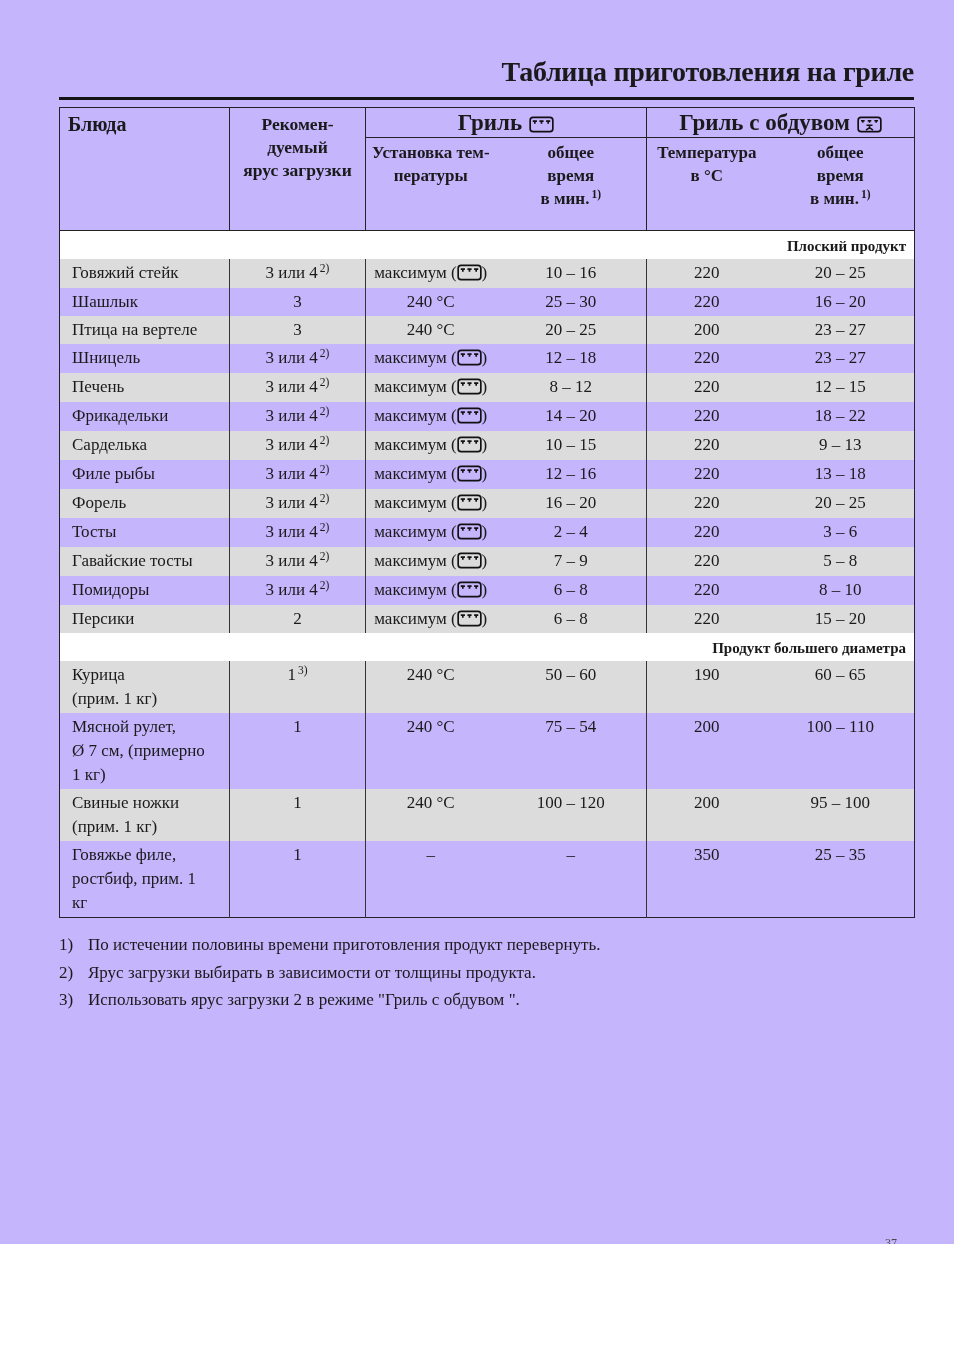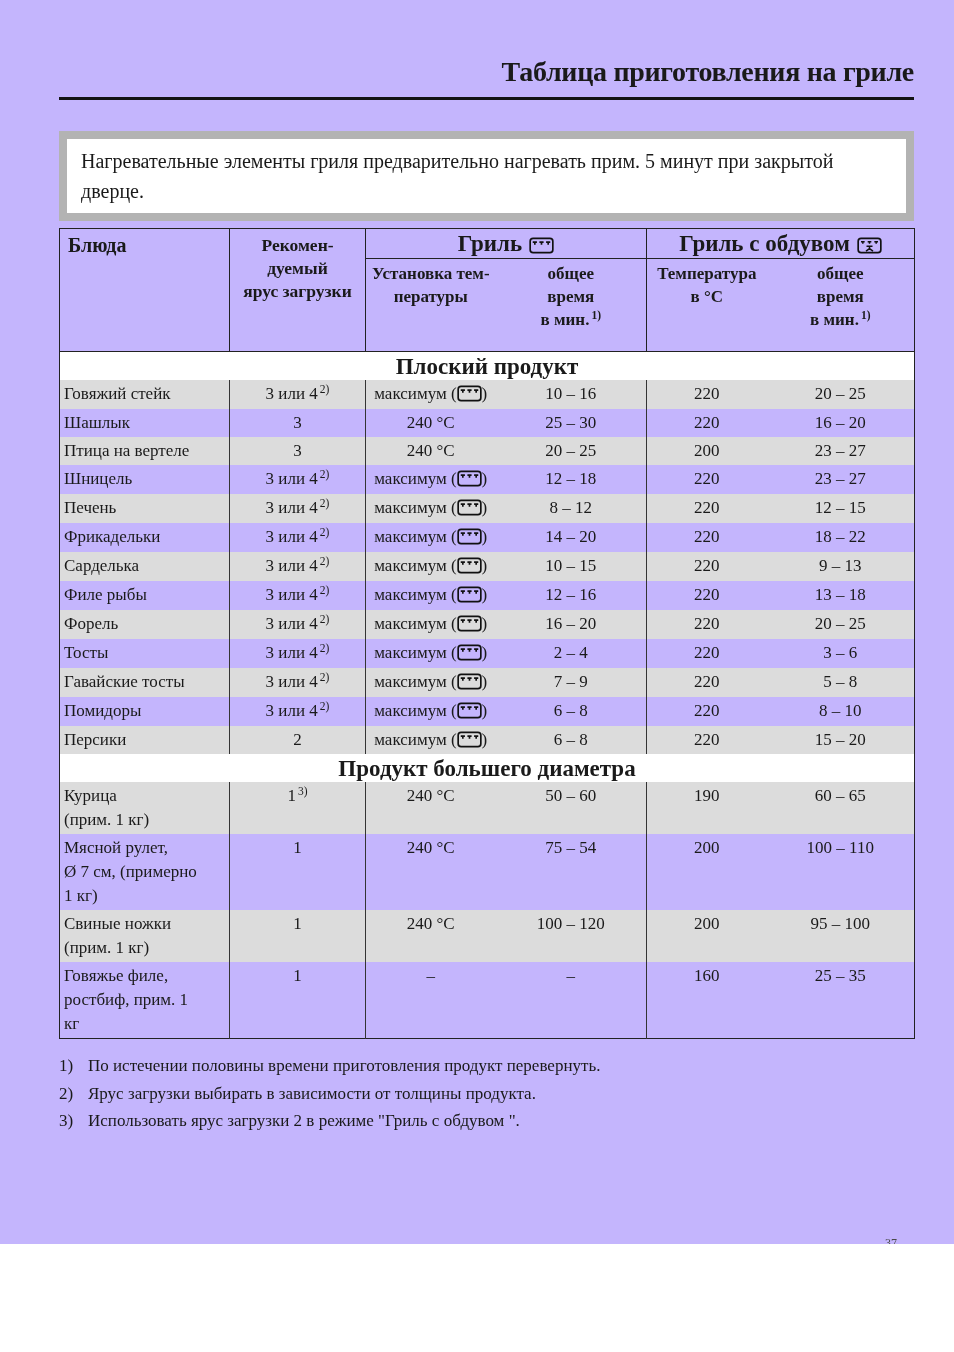--- a/index.html
+++ b/index.html
@@ -33,24 +33,24 @@
   th.h-level { text-align:center; padding:5px 3px 16px; font-size:17.5px; line-height:23px;
                border-left:1.6px solid #222; border-bottom:1.6px solid #222; }
   th.h-group { text-align:center; padding:3px 4px 2px; font-size:23px; line-height:24px;
                border-left:1.6px solid #222; border-bottom:1.6px solid #222; }
   th.h-sub   { text-align:center; padding:3px 2px 18px; font-size:17px; line-height:23px;
                border-bottom:1.6px solid #222; }
   th.h-sub.gb { border-left:1.6px solid #222; }
 
   tbody td { font-size:17px; line-height:24px; padding:2px 6px; vertical-align:top; }
   td.center { text-align:center; }
-  td.dish { text-align:left; white-space:pre-line; padding-left:4px; }
+  td.dish { text-align:left; white-space:pre-line; padding-left:12px; }
   td.vb { border-left:1.4px solid #343434; }
   tr.shaded td { background:var(--row-shade,#dcdcdc); }
-  tr.section td { font-weight:bold; font-size:23px; text-align:center; padding:3px 8px 1px; background:#fff; }
+  tr.section td { font-weight:bold; font-size:15px; text-align:right; padding:3px 8px 1px; background:#fff; }
 
   .pre { white-space:pre-line; }
   .sup { font-size:11.5px; position:relative; top:-6px; margin-left:2px; }
   .h-icon { display:inline-block; margin-left:7px; }
   .h-icon svg { vertical-align:-3px; }
   td svg, .fn-text svg { vertical-align:-3px; }
 
   
   .footnotes { margin-top:13px; }
   .footnote { display:flex; font-size:17px; line-height:27.5px; }
@@ -63,23 +63,20 @@
 </style>
 </head>
 <body>
 
 <div class="page">
   <div class="content">
 
     <div class="page-title">Таблица приготовления на гриле</div>
     <div class="title-rule"></div>
 
-    <div class="note-box">
-      <span>Нагревательные элементы гриля предварительно нагревать прим. 5 минут при закрытой дверце.</span>
-    </div>
 
     <table class="cooking-table">
       <colgroup>
         <col style="width:170px">
           <col style="width:136px">
           <col style="width:130px">
         <col style="width:151px">
           <col style="width:120px">
           <col style="width:148px">
       </colgroup>
@@ -336,21 +333,21 @@
             <td class="center vb">200</td>
             <td class="center">95 – 100</td>
           </tr>
           <tr>
             <td class="dish">Говяжье филе,
 ростбиф, прим. 1
 кг</td>
             <td class="center vb">1</td>
             <td class="center vb">–</td>
             <td class="center">–</td>
-            <td class="center vb">160</td>
+            <td class="center vb">350</td>
             <td class="center">25 – 35</td>
           </tr>
         </tbody>
     </table>
 
     <div class="footnotes">
         <div class="footnote">
           <span class="fn-marker">1)</span>
           <span class="fn-text">По истечении половины времени приготовления продукт перевернуть.</span>
         </div>

